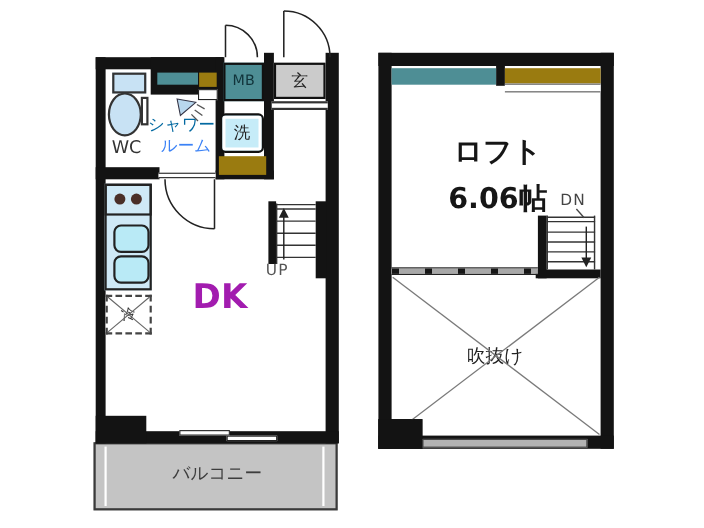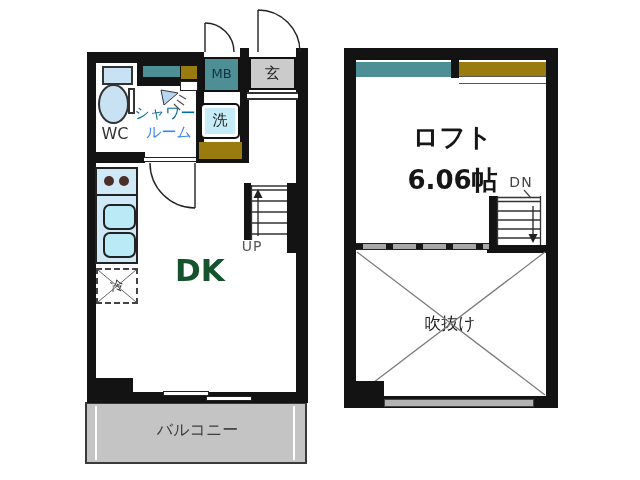--- a/index.html
+++ b/index.html
@@ -66,21 +66,21 @@
   <div class="abs" style="left:96px;top:268px;width:42px;height:36px;background:#fff;border:2px dashed #444;box-sizing:border-box;"></div>
   <div class="lbl" style="left:107px;top:277px;width:20px;font-size:13px;color:#333;background:#fff;transform:rotate(-14deg);">冷</div>
 
   <div class="wall" style="left:244px;top:183px;width:7px;height:57px;"></div>
   <div class="wall" style="left:287px;top:183px;width:10px;height:70px;"></div>
   <div class="lbl" style="left:235px;top:238px;width:34px;font-size:14px;letter-spacing:1px;color:#555;">UP</div>
 
   <div class="abs" style="left:163px;top:391px;width:46px;height:5px;background:#fff;border:1px solid #222;box-sizing:border-box;"></div>
   <div class="abs" style="left:206px;top:396px;width:46px;height:5px;background:#fff;border:1px solid #222;box-sizing:border-box;"></div>
 
-  <div class="lbl" style="left:125px;top:252px;width:150px;font-size:31px;font-weight:700;color:#14532d;">DK</div>
+  <div class="lbl" style="left:125px;top:252px;width:150px;font-size:31px;font-weight:700;color:#a21caf;">DK</div>
 
   <div class="wall" style="left:344px;top:48px;width:214px;height:12px;"></div>
   <div class="wall" style="left:344px;top:48px;width:12px;height:360px;"></div>
   <div class="wall" style="left:546px;top:48px;width:12px;height:360px;"></div>
   <div class="wall" style="left:344px;top:396px;width:214px;height:12px;"></div>
   <div class="wall" style="left:451px;top:60px;width:8px;height:18px;"></div>
   <div class="wall" style="left:489px;top:196px;width:8px;height:57px;"></div>
   <div class="wall" style="left:487px;top:245px;width:59px;height:8px;"></div>
   <div class="wall" style="left:344px;top:381px;width:40px;height:27px;"></div>
 

